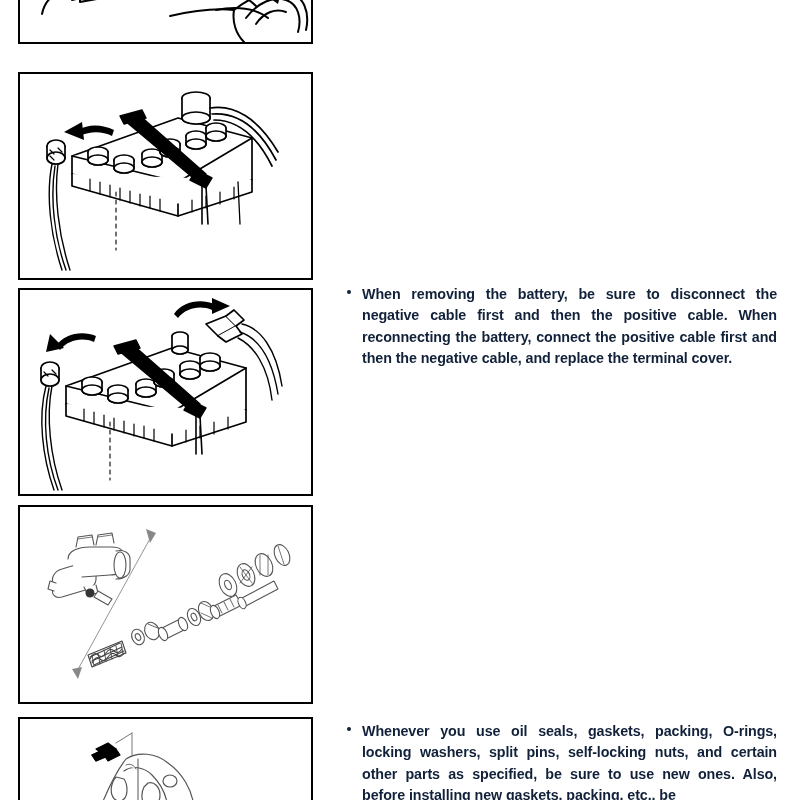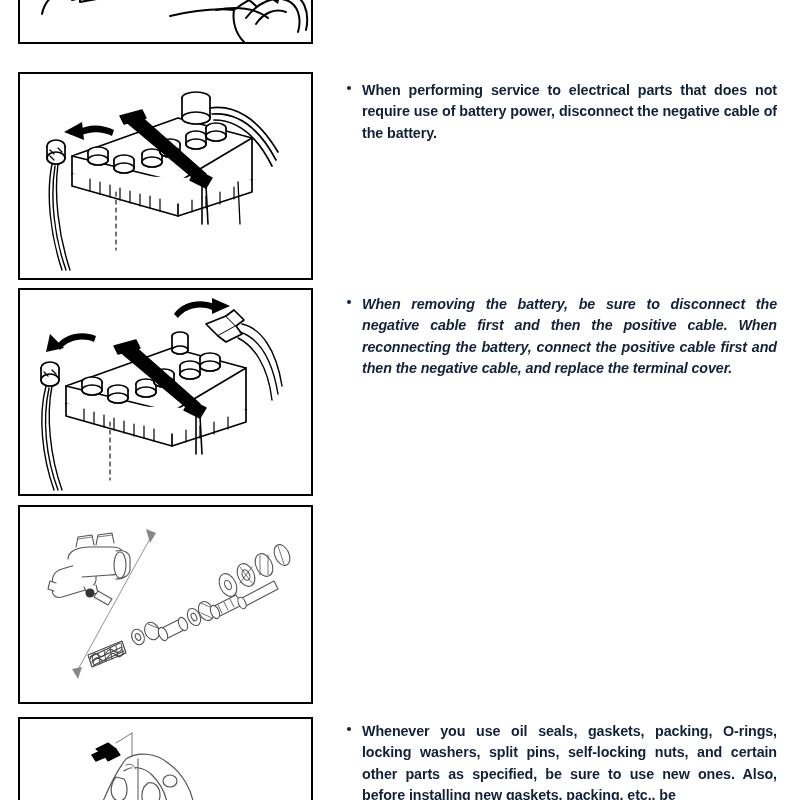--- a/index.html
+++ b/index.html
@@ -71,21 +71,21 @@
     left: 2px;
     top: 6px;
     width: 4px;
     height: 4px;
     background: #12213a;
     border-radius: 50%;
   }
   .note-last .note-body { text-align: justify; }
 
   #note-electrical  { top: 80px; }
-  #note-battery     { top: 294px; font-style: italic; }
+  #note-battery     { top: 284px; }
   #note-reuse       { top: 509px; }
   #note-newparts    { top: 721px; }
 </style>
 </head>
 <body>
 
 <div class="page">
 
   <div class="panel" id="panel-vehicle">
     <div class="panel-inner">
@@ -450,24 +450,20 @@
 
           <g fill="#000" stroke="none">
             <path d="M252 82 L 216 104 L 226 112 L 262 92 Z"></path>
             <path d="M206 98 L 232 96 L 220 118 Z"></path>
           </g>
         </g>
       </svg>
     </div>
   </div>
 
-  <div class="note" id="note-electrical">
-    <span class="note-bullet"></span>
-    <span class="note-body">When performing service to electrical parts that does not require use of battery power, disconnect the negative cable of the battery.</span>
-  </div>
 
   <div class="note" id="note-battery">
     <span class="note-bullet"></span>
     <span class="note-body">When removing the battery, be sure to disconnect the negative cable first and then the positive cable. When reconnecting the battery, connect the positive cable first and then the negative cable, and replace the terminal cover.</span>
   </div>
 
 
   <div class="note note-last" id="note-newparts">
     <span class="note-bullet"></span>
     <span class="note-body">Whenever you use oil seals, gaskets, packing, O-rings, locking washers, split pins, self-locking nuts, and certain other parts as specified, be sure to use new ones. Also, before installing new gaskets, packing, etc., be</span>

